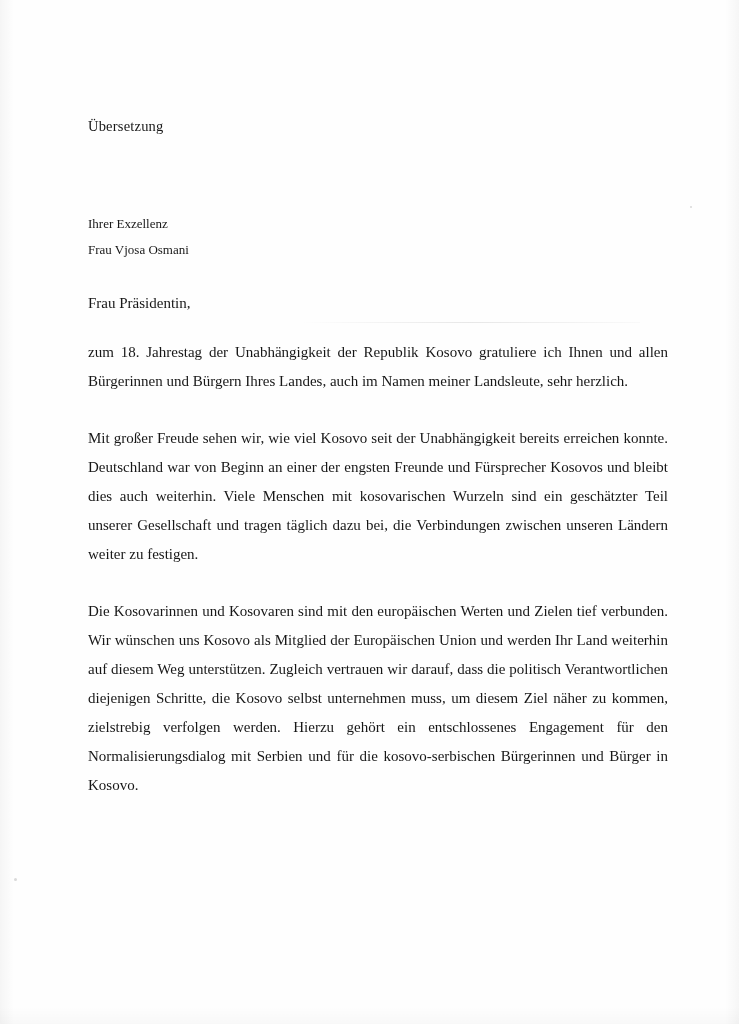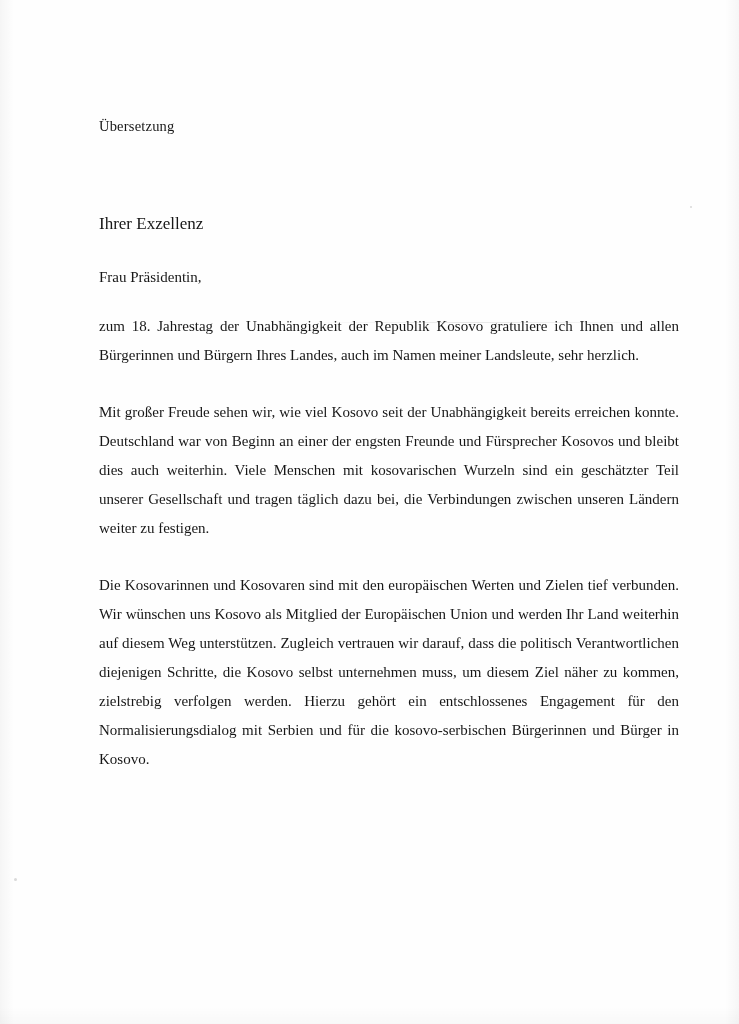--- a/index.html
+++ b/index.html
@@ -34,32 +34,32 @@
     pointer-events: none;
   }
   .scan-edge-bottom {
     position: absolute;
     left: 0; right: 0; bottom: 0; height: 18px;
     background: linear-gradient(to top, rgba(0,0,0,0.025), rgba(0,0,0,0));
     pointer-events: none;
   }
   .content {
     position: absolute;
-    left: 99px;
+    left: 88px;
     top: 118px;
     width: 580px;
   }
   .doc-label {
     font-size: 14.5px;
     letter-spacing: 0.2px;
     margin-bottom: 0;
   }
   .address-block {
     margin-top: 76px;
-    font-size: 17px;
+    font-size: 13px;
     line-height: 26px;
   }
   .address-line {
     white-space: pre;
   }
   .city-line {
     margin-top: 41px;
     font-size: 14.5px;
   }
   .salutation {
@@ -112,20 +112,21 @@
 
   <div class="speck" style="left:14px; top:878px; width:3px; height:3px;"></div>
   <div class="speck" style="left:690px; top:206px; width:2px; height:2px;"></div>
 
   <div class="content">
 
     <div class="doc-label">Übersetzung</div>
 
     <div class="address-block">
       <div class="address-line">Ihrer Exzellenz</div>
+      <div class="address-line">Frau Vjosa Osmani</div>
     </div>
 
 
     <div class="salutation">Frau Präsidentin,</div>
 
     <div class="body-block">
       <p class="para">zum 18. Jahrestag der Unabhängigkeit der Republik Kosovo gratuliere ich Ihnen und allen Bürgerinnen und Bürgern Ihres Landes, auch im Namen meiner Landsleute, sehr herzlich.</p>
       <p class="para">Mit großer Freude sehen wir, wie viel Kosovo seit der Unabhängigkeit bereits erreichen konnte. Deutschland war von Beginn an einer der engsten Freunde und Fürsprecher Kosovos und bleibt dies auch weiterhin. Viele Menschen mit kosovarischen Wurzeln sind ein geschätzter Teil unserer Gesellschaft und tragen täglich dazu bei, die Verbindungen zwischen unseren Ländern weiter zu festigen.</p>
       <p class="para">Die Kosovarinnen und Kosovaren sind mit den europäischen Werten und Zielen tief verbunden. Wir wünschen uns Kosovo als Mitglied der Europäischen Union und werden Ihr Land weiterhin auf diesem Weg unterstützen. Zugleich vertrauen wir darauf, dass die politisch Verantwortlichen diejenigen Schritte, die Kosovo selbst unternehmen muss, um diesem Ziel näher zu kommen, zielstrebig verfolgen werden. Hierzu gehört ein entschlossenes Engagement für den Normalisierungsdialog mit Serbien und für die kosovo-serbischen Bürgerinnen und Bürger in Kosovo.</p>
     </div>

